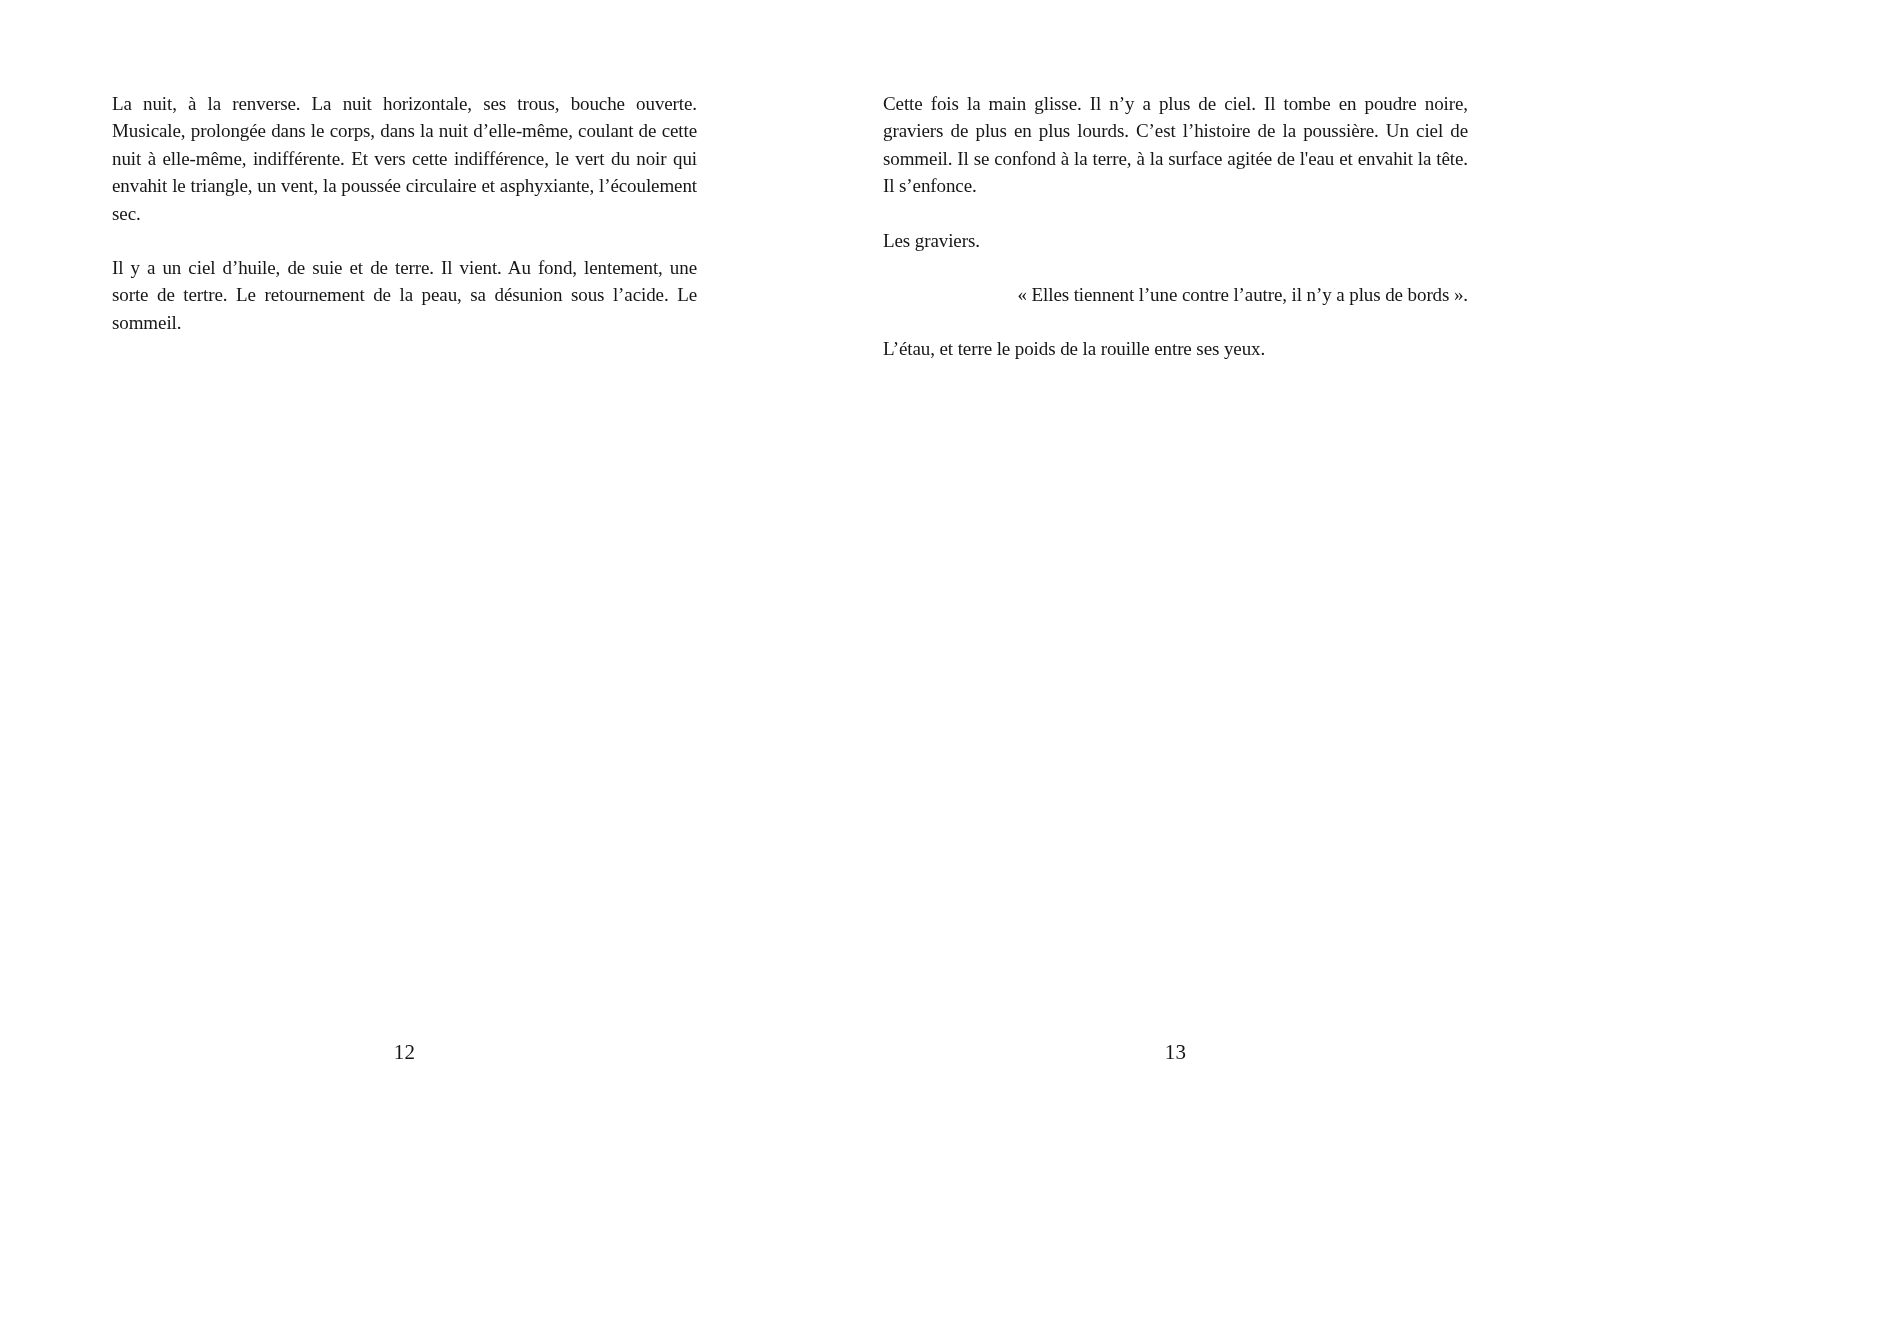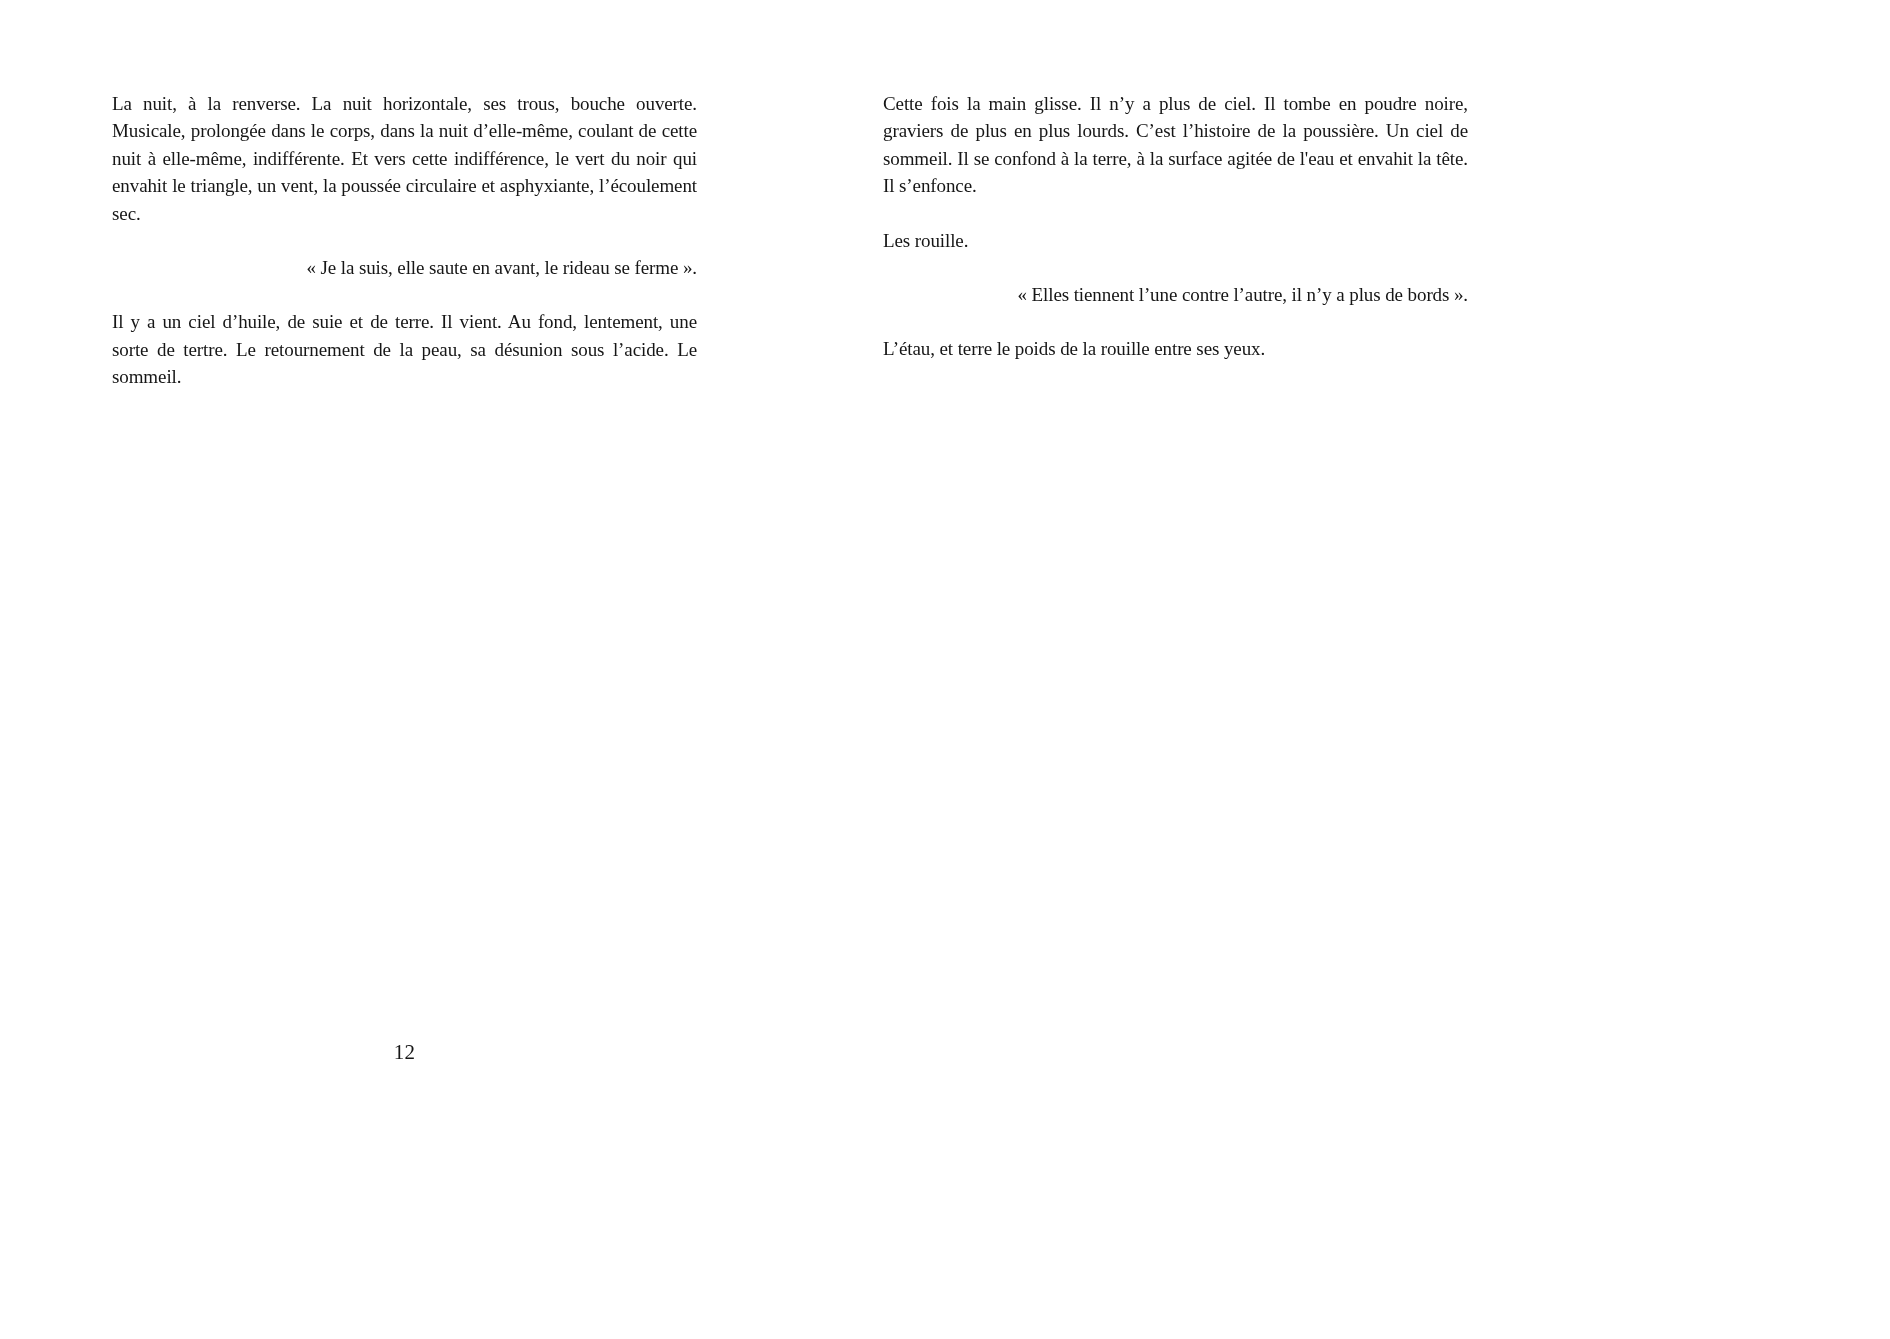--- a/index.html
+++ b/index.html
@@ -46,26 +46,26 @@
     font-size: 21px;
     letter-spacing: 0.3px;
   }
 </style>
 </head>
 <body>
 
 <div class="page page-left">
   <div class="content">
       <div class="block paragraph">La nuit, à la renverse. La nuit horizontale, ses trous, bouche ouverte. Musicale, prolongée dans le corps, dans la nuit d’elle-même, coulant de cette nuit à elle-même, indifférente. Et vers cette indifférence, le vert du noir qui envahit le triangle, un vent, la poussée circulaire et asphyxiante, l’écoulement sec.</div>
-      <div class="block quote">« Je la suis, elle saute en avant, le rideau se ferme ».</div>
       <div class="block paragraph">Il y a un ciel d’huile, de suie et de terre. Il vient. Au fond, lentement, une sorte de tertre. Le retournement de la peau, sa désunion sous l’acide. Le sommeil.</div>
     </div>
   <div class="folio">12</div>
 </div>
 
 <div class="page page-right">
   <div class="content">
       <div class="block paragraph">Cette fois la main glisse. Il n’y a plus de ciel. Il tombe en poudre noire, graviers de plus en plus lourds. C’est l’histoire de la poussière. Un ciel de sommeil. Il se confond à la terre, à la surface agitée de l'eau et envahit la tête. Il s’enfonce.</div>
-      <div class="block paragraph">Les rouille.</div>
+      <div class="block paragraph">Les graviers.</div>
       <div class="block quote">« Elles tiennent l’une contre l’autre, il n’y a plus de bords ».</div>
       <div class="block paragraph">L’étau, et terre le poids de la rouille entre ses yeux.</div>
     </div>
+  <div class="folio">13</div>
 </div>
 
 </body></html>

